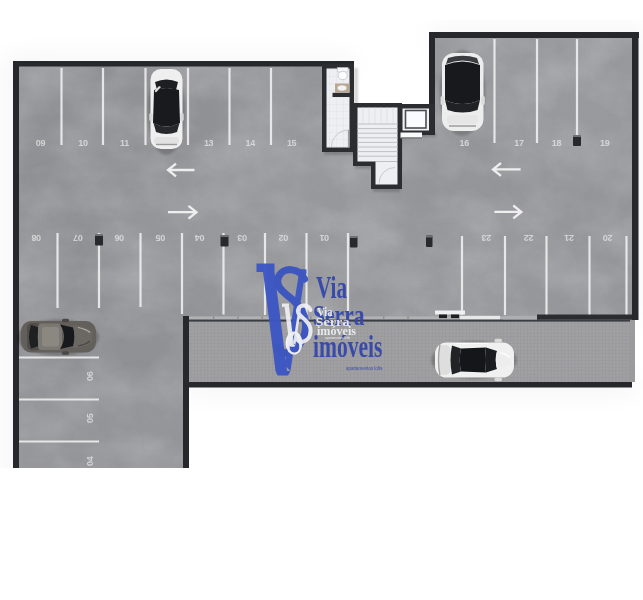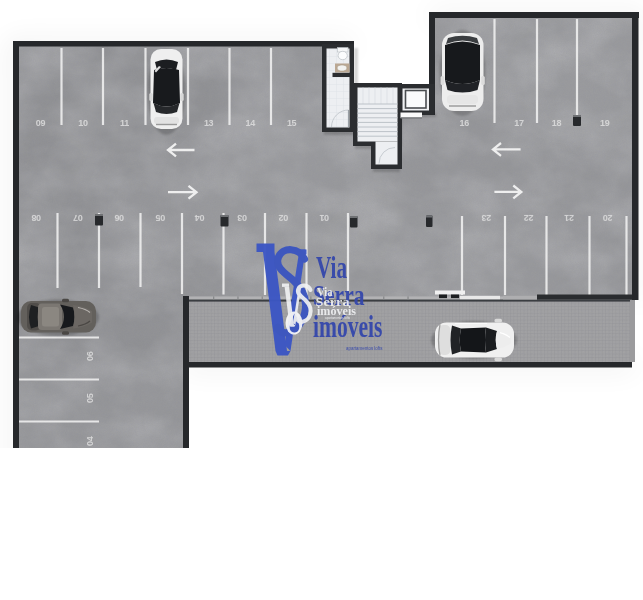--- a/index.html
+++ b/index.html
@@ -1,17 +1,17 @@
 <!DOCTYPE html>
 <html><head>
 <meta charset="utf-8">
 <style>
   html,body{margin:0;padding:0;background:#ffffff;}
   #stage{position:relative;width:643px;height:448px;overflow:hidden;background:#fff;
-         font-family:"Liberation Sans", sans-serif;}
+         font-family:"Liberation Sans", sans-serif;margin-top:20px;}
   svg{display:block}
 </style>
 </head>
 <body>
 <div id="stage">
 <svg width="643" height="600" viewBox="0 0 643 600" xmlns="http://www.w3.org/2000/svg">
 <defs>
   <clipPath id="floorclip">
     <rect x="19" y="46" width="335" height="251"></rect>
     <rect x="354" y="84" width="81" height="213"></rect>

